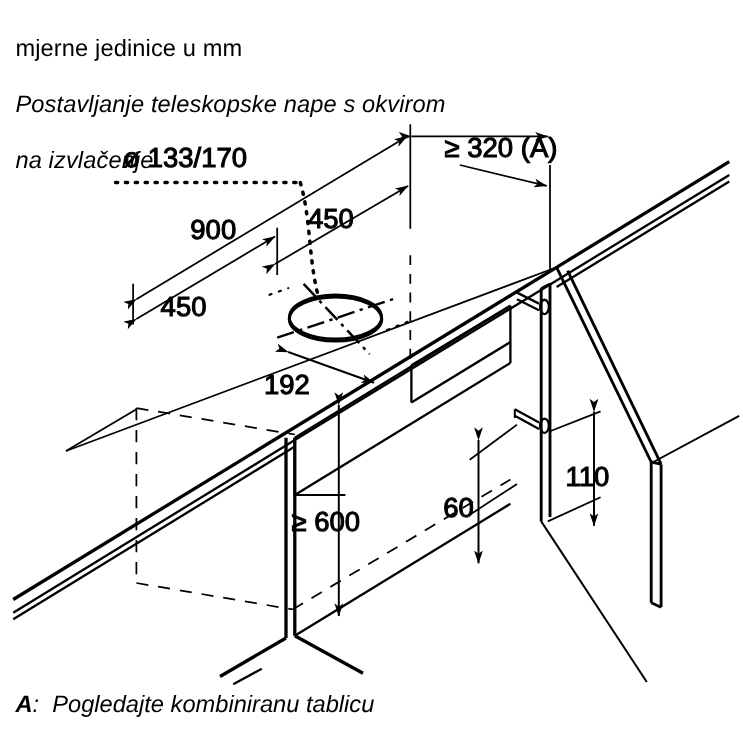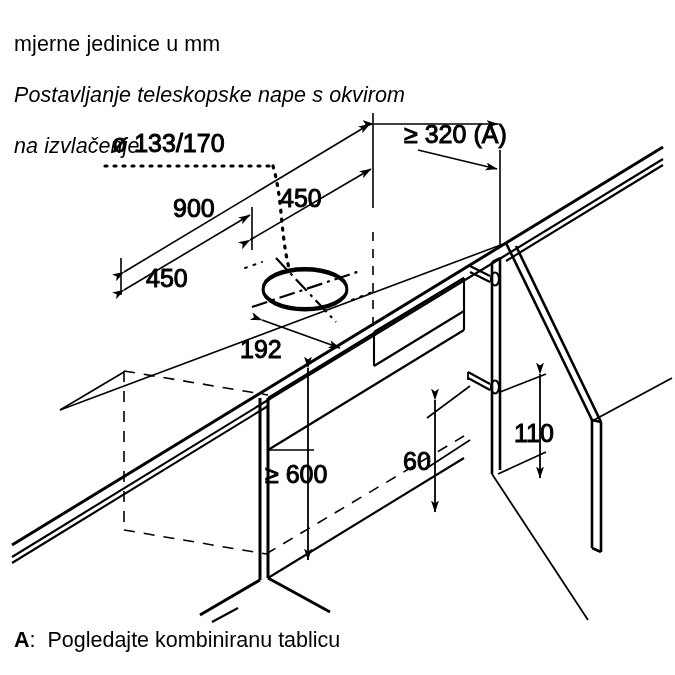--- a/index.html
+++ b/index.html
@@ -33,20 +33,21 @@
   }
   .hdr .l1 { display: block; }
   .hdr .l2 { display: block; font-style: italic; }
   .ftr {
     position: absolute;
     left: 14px;
     top: 627px;
     font-size: 21.5px;
     line-height: 26px;
     white-space: nowrap;
+    font-style: italic;
   }
   .ftr b { font-weight: bold; }
   svg { display: block; }
   svg text {
     font-family: "Liberation Sans", sans-serif;
     font-size: 25px;
     fill: #000;
   }
 </style>
 </head>

